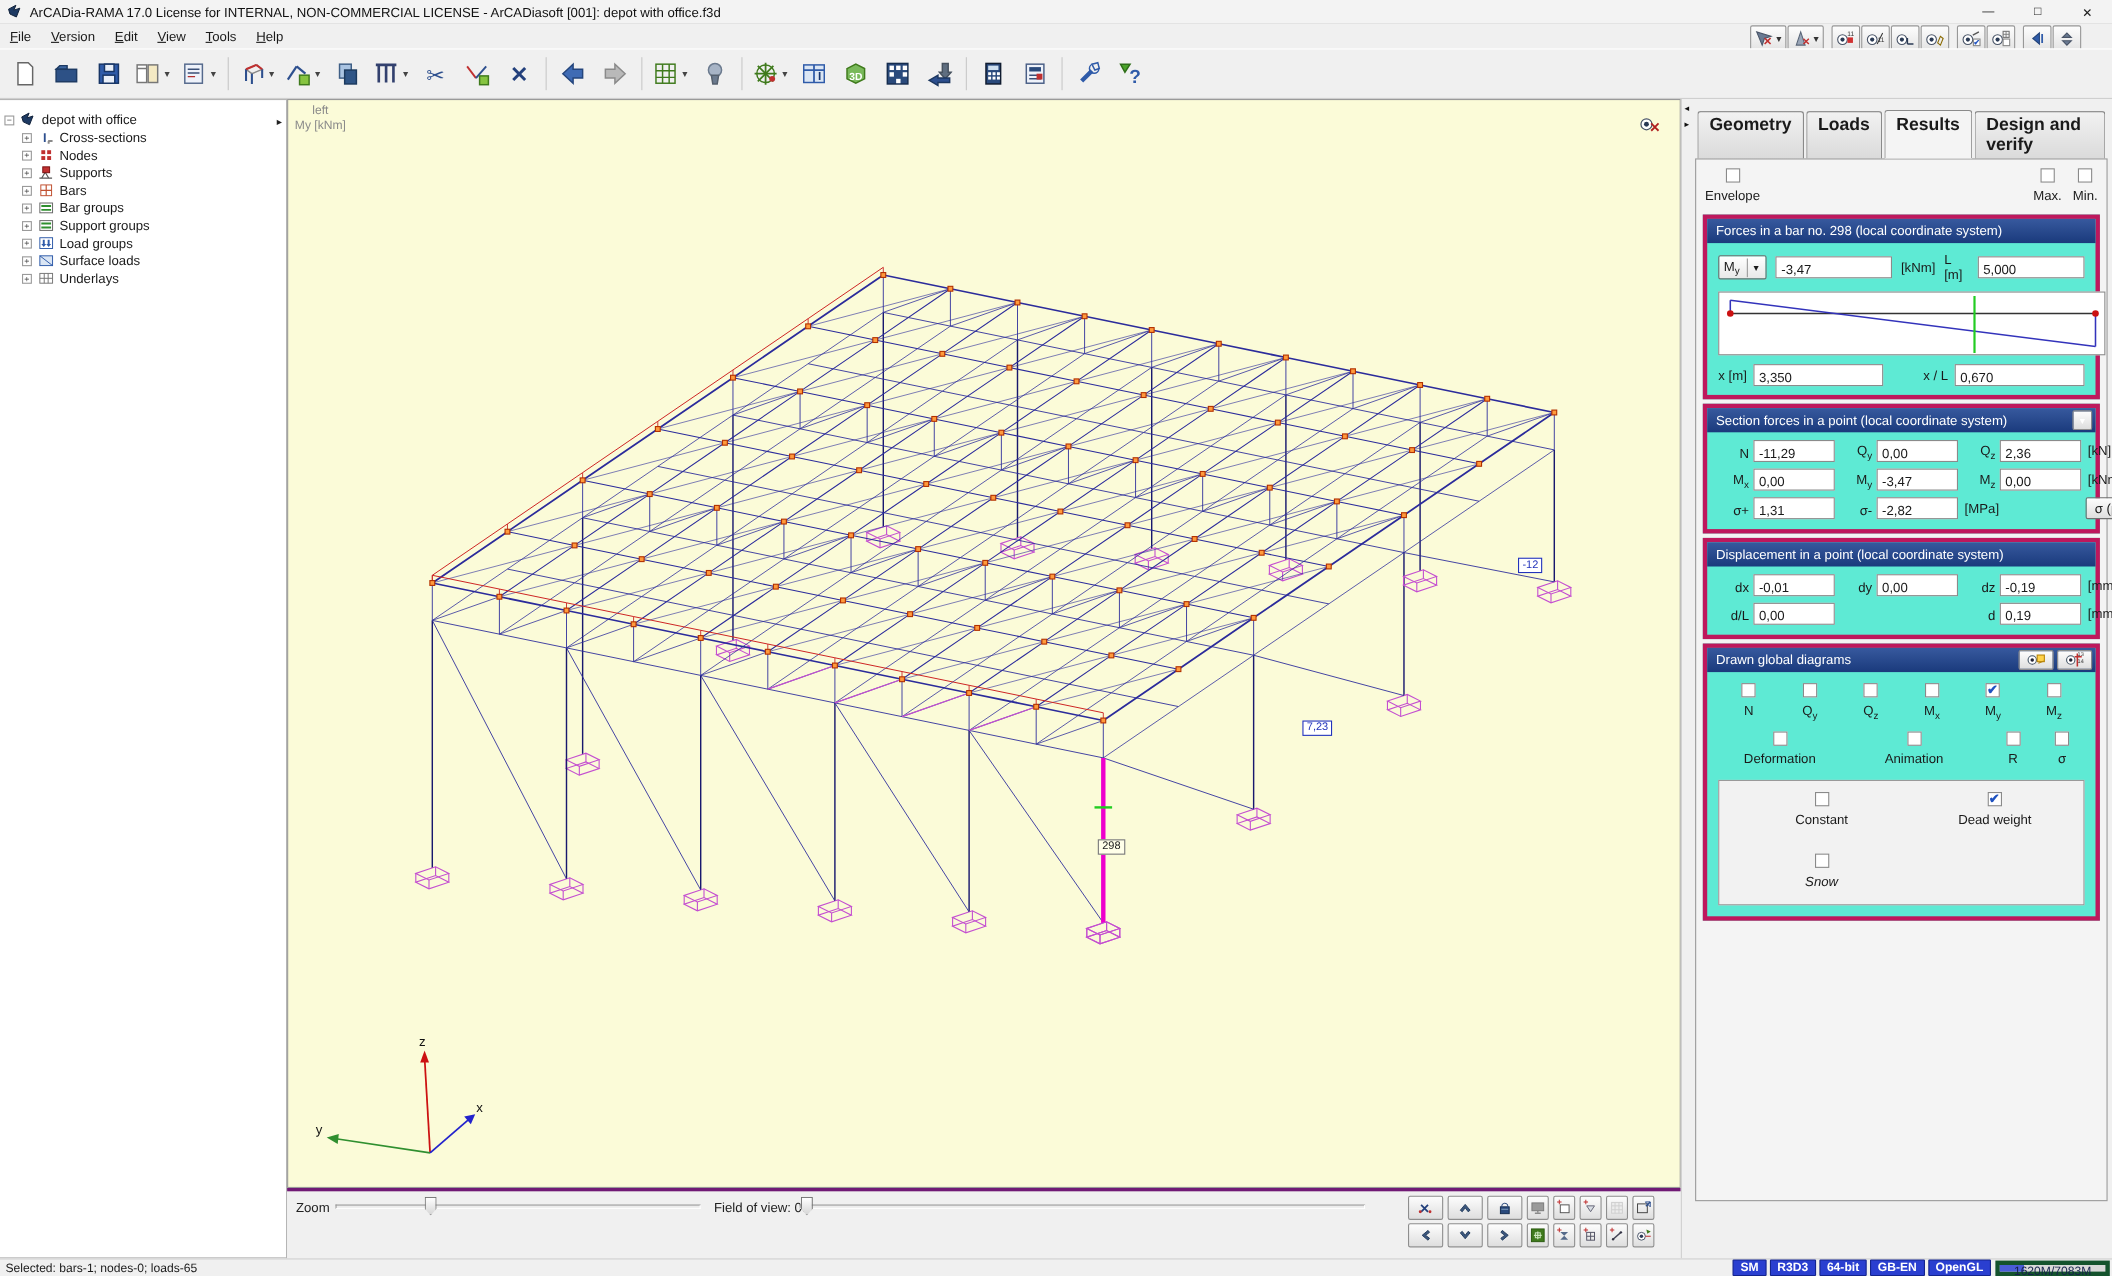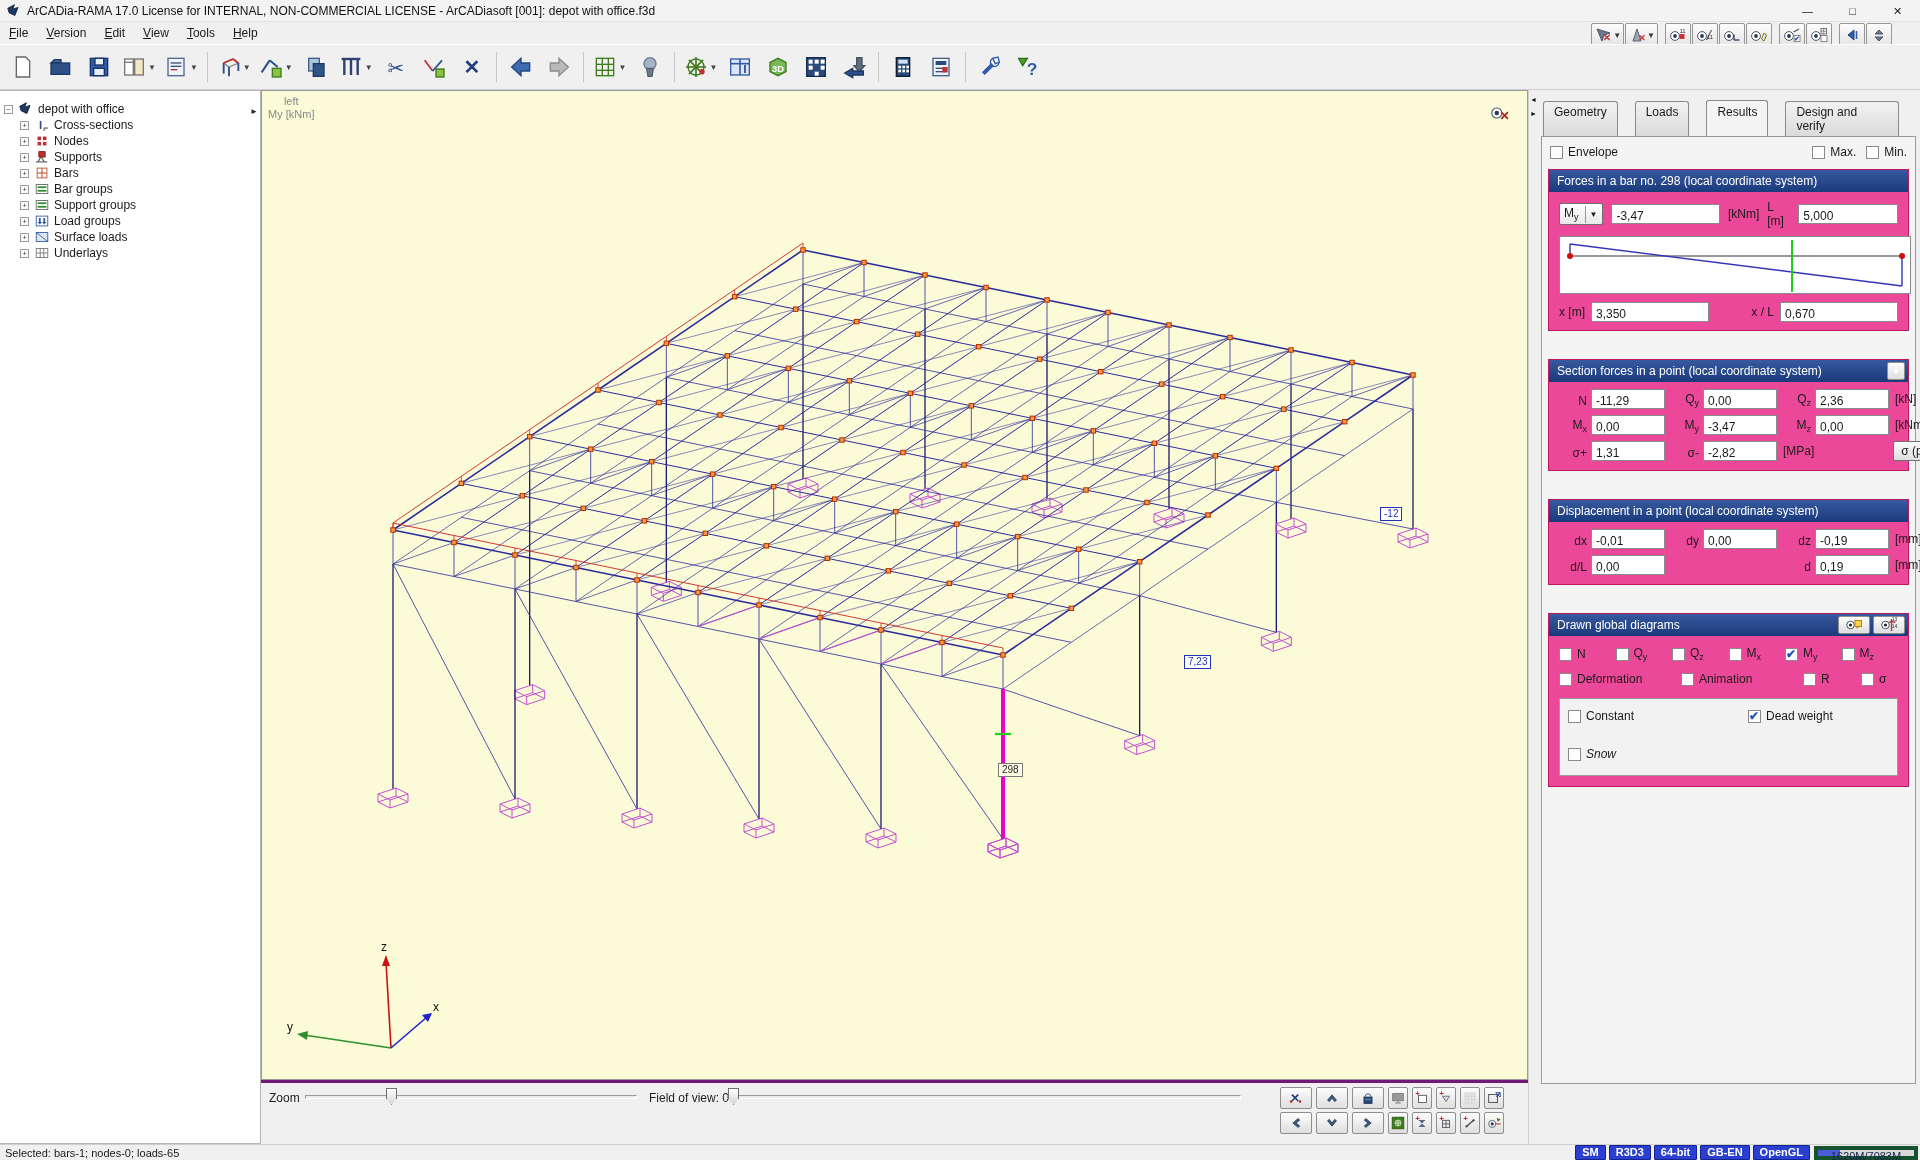--- a/index.html
+++ b/index.html
@@ -67,31 +67,31 @@
   .nbtn.wide { width:32px; } .nbtn.small { width:20px; }
 
   
   .vsplit { width:9px; height:100%; background:#f0f0f0; position:relative; border-left:1px solid #cfcfcf; }
   .vsplit .arr { position:absolute; left:1px; font-size:7px; color:#111; }
 
   
   .panel { width:383px; height:100%; background:#f0f0f0; padding:10px 4px 0 4px; }
   .tabs { display:flex; padding-left:2px; }
   .tab { padding:3px 10px 4px 10px; border:1px solid #8a8a8a; border-bottom:none; border-radius:3px 3px 0 0;
-    background:linear-gradient(#f2f2f2,#dadada); margin-right:17px; font-size:12px; position:relative; top:1px; }
+    background:linear-gradient(#f2f2f2,#dadada); margin-right:2px; font-size:16px; position:relative; top:1px;font-weight:bold; }
   .tab.active { background:#f4f4f4; z-index:2; padding-top:4px; top:0; }
   .panel-body { border:1px solid #9a9a9a; background:#f4f4f4; height:948px; padding:6px 4px; position:relative; z-index:1; }
 
   .env-row { display:flex; align-items:center; padding:2px 4px 6px 4px; }
   .env-row .spring { flex:1; }
-  .cbw { display:flex; align-items:center; gap:5px; margin-right:10px; font-size:12px; }
+  .cbw { display:flex; align-items:center; gap:5px; margin-right:10px; font-size:12px;flex-direction:column; }
   .cb { width:13px; height:13px; border:1px solid #8a8a8a; background:#fff; display:inline-block; position:relative; flex:0 0 auto; }
   .cb.checked::after { content:"✔"; position:absolute; left:0px; top:-2px; color:#1f52c0; font-size:12px; font-weight:bold; }
 
-  .grp { border:1px solid #be185d; background:#ec4899; margin:4px 2px 28px 2px; position:relative; }
+  .grp { border:4px solid #be185d; background:#5eead4; margin:4px 2px 4px 2px; position:relative; }
   .grp-h { height:22px; background:linear-gradient(180deg,#37599e,#1a3a7c); color:#ffffff;
     font-size:12px; padding:4px 8px; position:relative; }
   .grp-h .hbtns { position:absolute; right:3px; top:2px; display:flex; gap:3px; }
   .hbtn { width:32px; height:18px; background:linear-gradient(#fdfdfd,#dedede); border:1px solid #8e8e8e;
     border-radius:2px; display:flex; align-items:center; justify-content:center; }
   .hbtn.sq { width:18px; }
 
   .fld { background:#ffffff; border:1px solid #8b8b8b; height:20px; padding:4px 4px; font-size:12px; overflow:hidden; }
   .flab { text-align:right; font-size:12px; padding-top:3px; white-space:nowrap; }
   sub { font-size:9px; }

